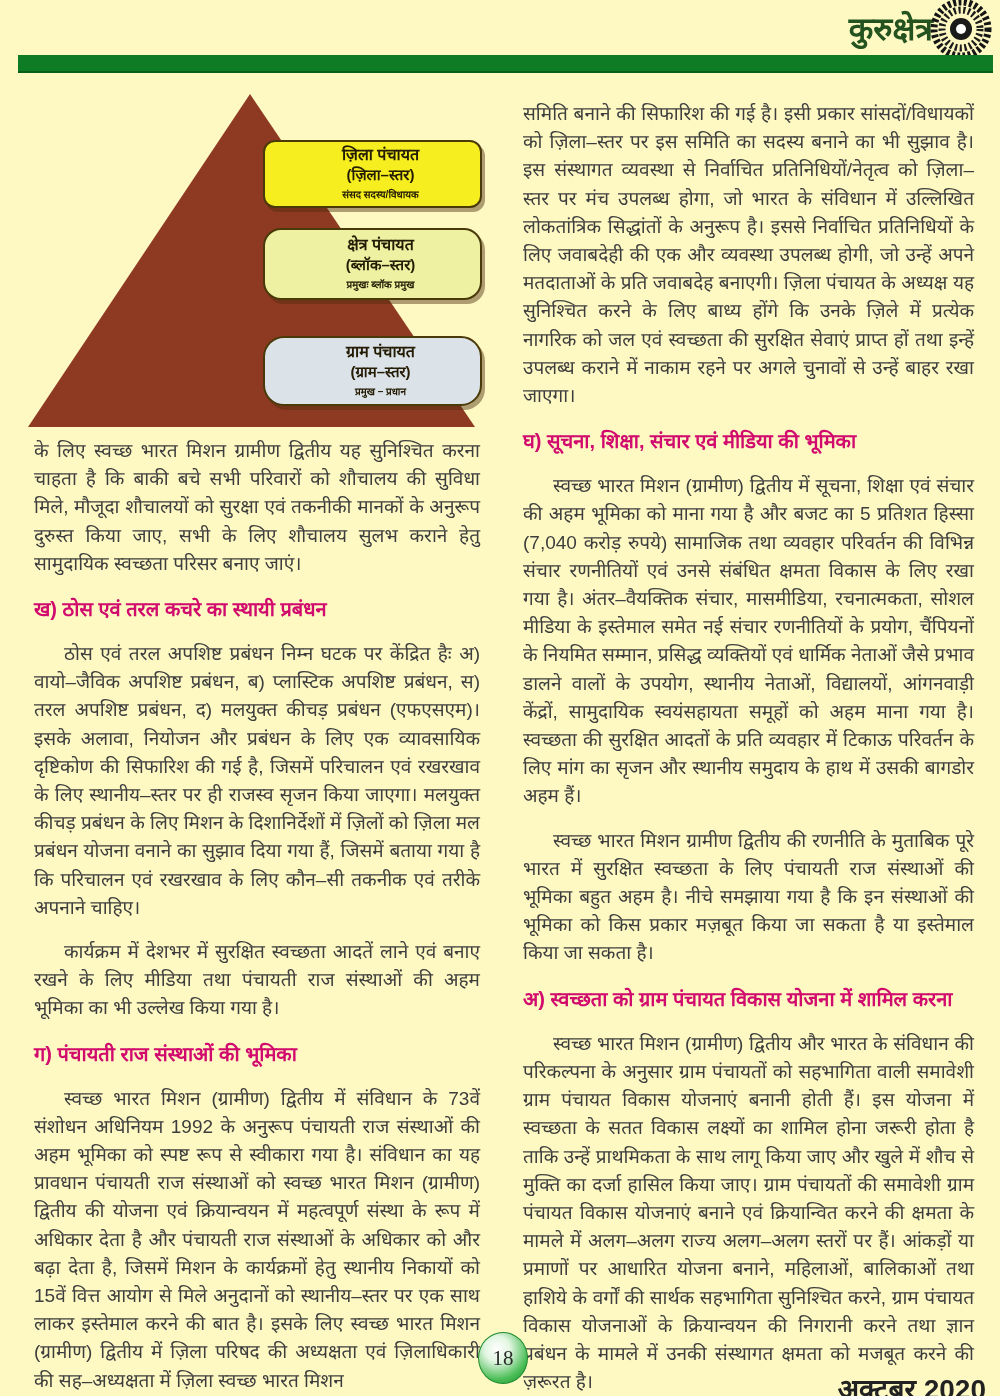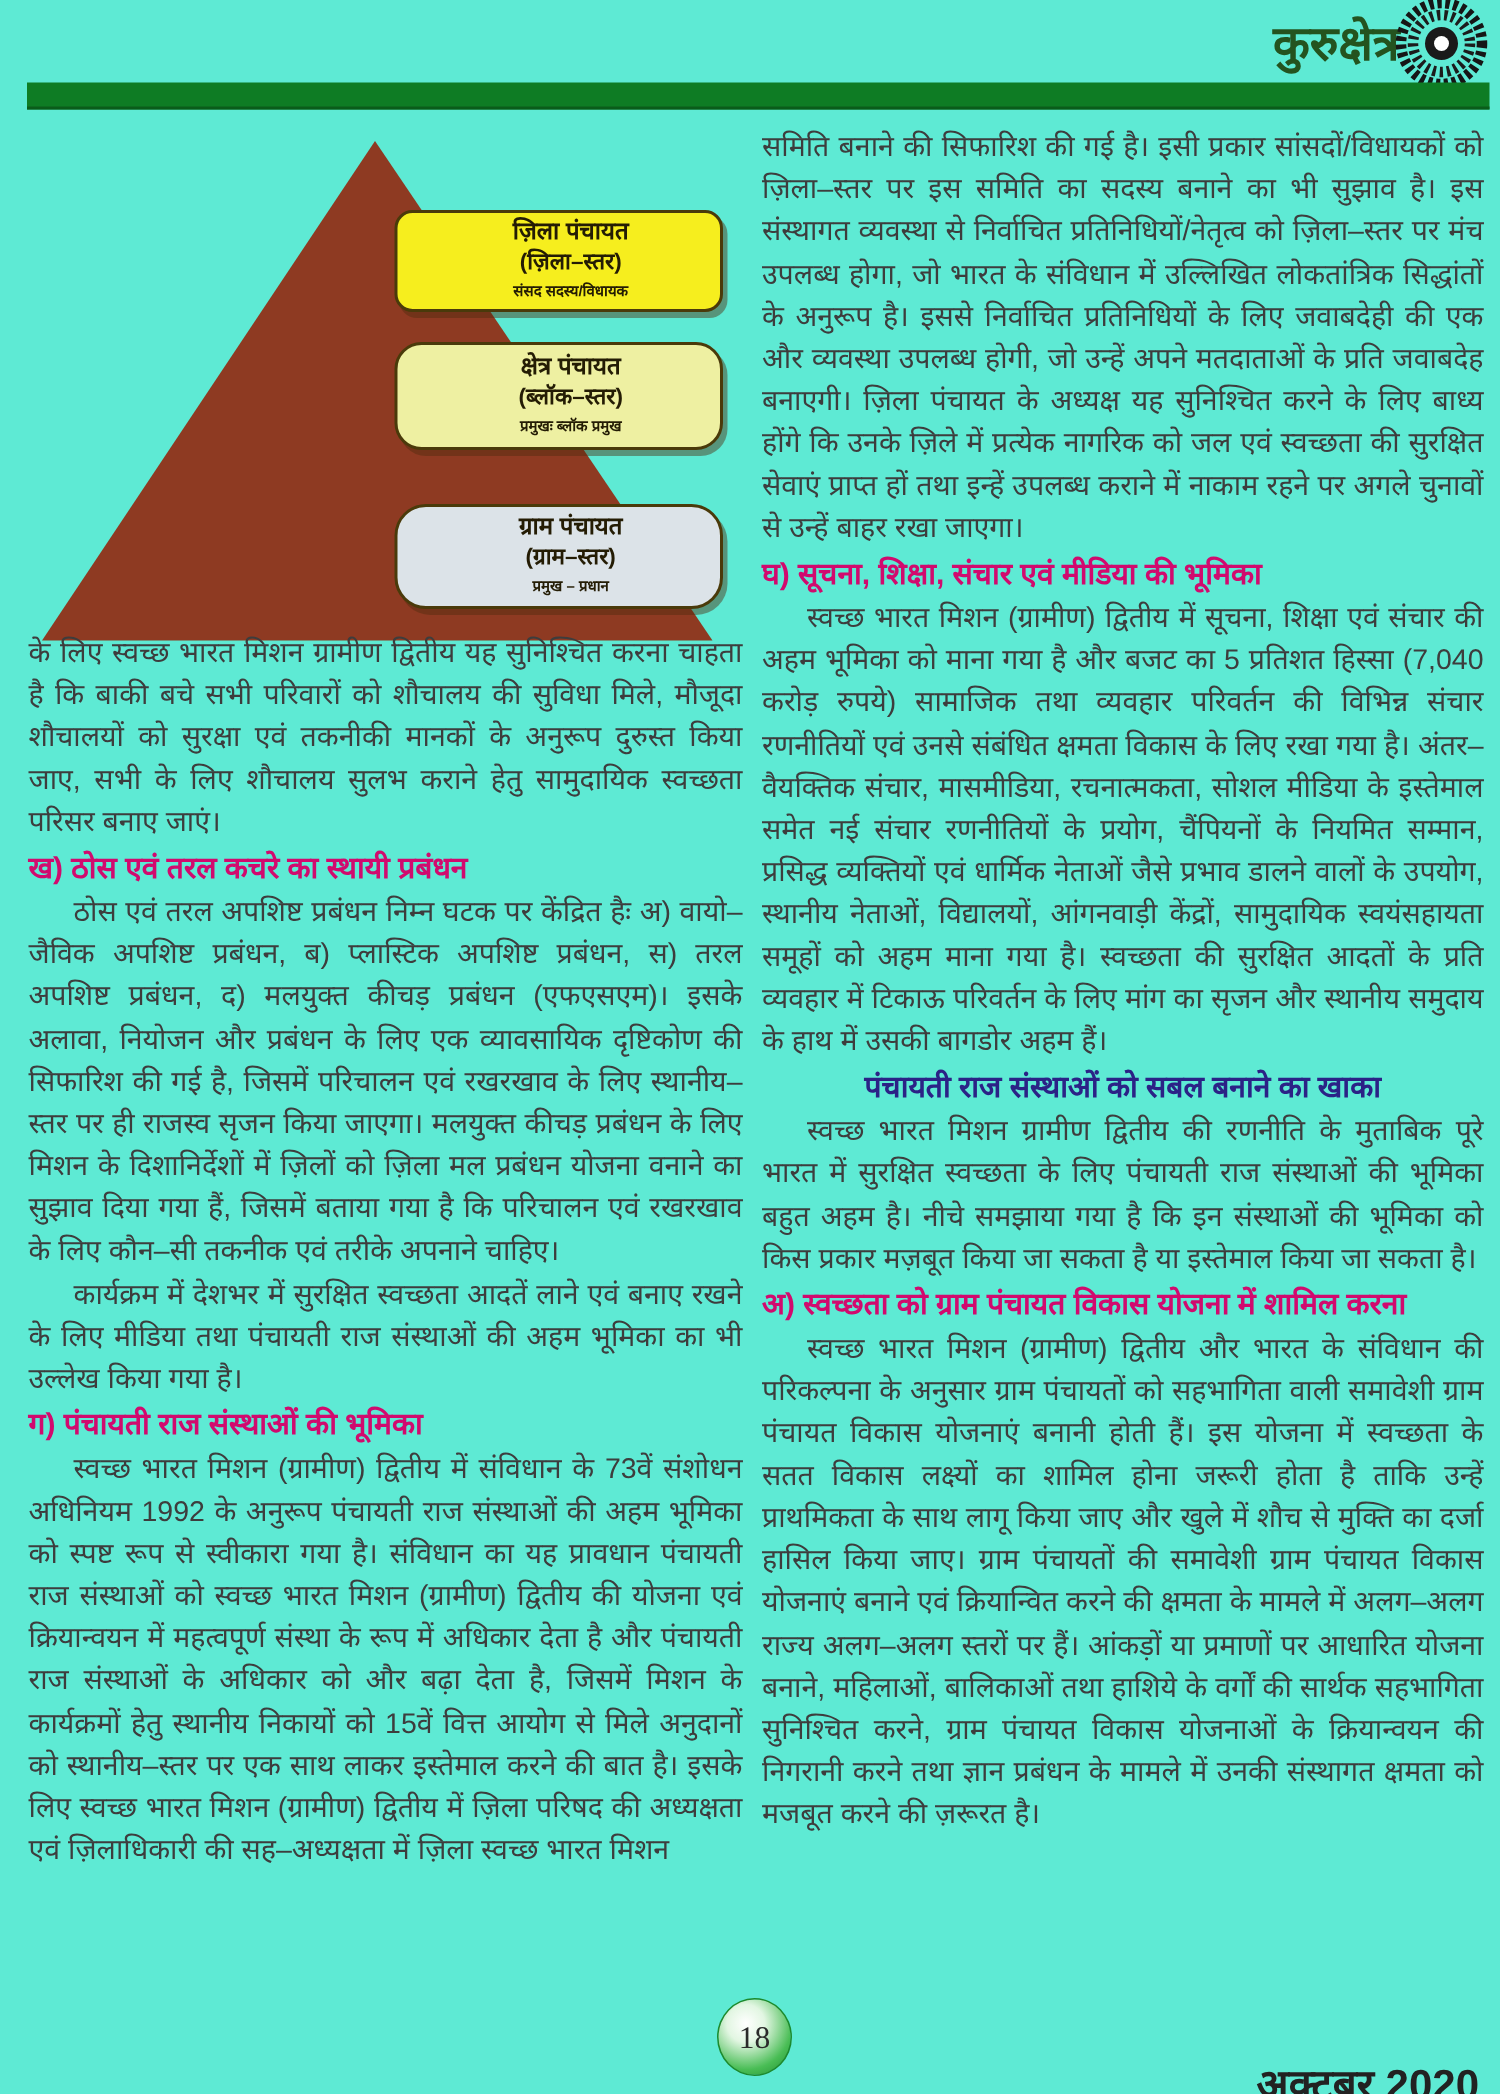--- a/index.html
+++ b/index.html
@@ -1,17 +1,17 @@
 <!DOCTYPE html>
 <html lang="hi"><head>
 <meta charset="utf-8">
 <style>
   html,body{margin:0;padding:0;background:#ffffff;}
   #page{
-    position:relative;width:1000px;height:1396px;background:#5eead4;overflow:hidden;
+    position:relative;width:1000px;height:1396px;background:#fef9c3;overflow:hidden;
     font-family:"Liberation Sans","DejaVu Sans",sans-serif;
   }
   
   .masthead{
     position:absolute;left:838px;top:6px;width:95px;height:46px;
     font-family:"Liberation Serif","DejaVu Serif",serif;
     font-size:32px;font-weight:bold;color:#24531f;line-height:46px;text-align:right;
   }
   .emblem{position:absolute;left:930px;top:0px;width:62px;height:60px;}
   .green-rule{position:absolute;left:18px;top:55px;width:975px;height:16px;background:#0e7c24;border-bottom:2px solid #0a5c1a;}
@@ -31,21 +31,21 @@
   .pyr-box .t{font-size:16px;line-height:21px;}
   .pyr-box .s{font-size:15px;line-height:20px;}
   .pyr-box .h{font-size:10px;line-height:20px;}
   .pyr-box.lv1{top:52px;height:64px;background:#f6ee1e;}
   .pyr-box.lv2{top:140px;height:68px;background:#eef0a2;border-radius:18px;}
   .pyr-box.lv3{top:248px;height:66px;background:#dce3e8;border-radius:21px;}
   
   .col{position:absolute;color:#3d3d3d;font-size:19px;line-height:28.2px;text-align:justify;}
   .col-left{left:18px;top:421px;width:478px;}
   .col-right{left:507px;top:84px;width:483px;}
-  .col p{margin:1px;}
+  .col p{margin:16px;}
   .col p.ind{text-indent:30px;}
   .h-magenta{
     margin:1px 0;color:#d10a6e;font-weight:bold;font-size:20px;line-height:30px;text-align:left;
   }
   .h-navy{
     margin:1px 0;color:#2b2286;font-weight:bold;font-size:20px;line-height:30px;text-align:center;
   }
   
   .page-ball{
     position:absolute;left:478px;top:1332px;width:48px;height:50px;border-radius:50%;
@@ -101,21 +101,20 @@
     <p class="ind">ठोस एवं तरल अपशिष्ट प्रबंधन निम्न घटक पर केंद्रित हैः अ) वायो–जैविक अपशिष्ट प्रबंधन, ब) प्लास्टिक अपशिष्ट प्रबंधन, स) तरल अपशिष्ट प्रबंधन, द) मलयुक्त कीचड़ प्रबंधन (एफएसएम)। इसके अलावा, नियोजन और प्रबंधन के लिए एक व्यावसायिक दृष्टिकोण की सिफारिश की गई है, जिसमें परिचालन एवं रखरखाव के लिए स्थानीय–स्तर पर ही राजस्व सृजन किया जाएगा। मलयुक्त कीचड़ प्रबंधन के लिए मिशन के दिशानिर्देशों में ज़िलों को ज़िला मल प्रबंधन योजना वनाने का सुझाव दिया गया हैं, जिसमें बताया गया है कि परिचालन एवं रखरखाव के लिए कौन–सी तकनीक एवं तरीके अपनाने चाहिए।</p>
     <p class="ind">कार्यक्रम में देशभर में सुरक्षित स्वच्छता आदतें लाने एवं बनाए रखने के लिए मीडिया तथा पंचायती राज संस्थाओं की अहम भूमिका का भी उल्लेख किया गया है।</p>
     <p class="h-magenta">ग) पंचायती राज संस्थाओं की भूमिका</p>
     <p class="ind">स्वच्छ भारत मिशन (ग्रामीण) द्वितीय में संविधान के 73वें संशोधन अधिनियम 1992 के अनुरूप पंचायती राज संस्थाओं की अहम भूमिका को स्पष्ट रूप से स्वीकारा गया है। संविधान का यह प्रावधान पंचायती राज संस्थाओं को स्वच्छ भारत मिशन (ग्रामीण) द्वितीय की योजना एवं क्रियान्वयन में महत्वपूर्ण संस्था के रूप में अधिकार देता है और पंचायती राज संस्थाओं के अधिकार को और बढ़ा देता है, जिसमें मिशन के कार्यक्रमों हेतु स्थानीय निकायों को 15वें वित्त आयोग से मिले अनुदानों को स्थानीय–स्तर पर एक साथ लाकर इस्तेमाल करने की बात है। इसके लिए स्वच्छ भारत मिशन (ग्रामीण) द्वितीय में ज़िला परिषद की अध्यक्षता एवं ज़िलाधिकारी की सह–अध्यक्षता में ज़िला स्वच्छ भारत मिशन</p>
   </div>
 
   <div class="col col-right">
     <p>समिति बनाने की सिफारिश की गई है। इसी प्रकार सांसदों/विधायकों को ज़िला–स्तर पर इस समिति का सदस्य बनाने का भी सुझाव है। इस संस्थागत व्यवस्था से निर्वाचित प्रतिनिधियों/नेतृत्व को ज़िला–स्तर पर मंच उपलब्ध होगा, जो भारत के संविधान में उल्लिखित लोकतांत्रिक सिद्धांतों के अनुरूप है। इससे निर्वाचित प्रतिनिधियों के लिए जवाबदेही की एक और व्यवस्था उपलब्ध होगी, जो उन्हें अपने मतदाताओं के प्रति जवाबदेह बनाएगी। ज़िला पंचायत के अध्यक्ष यह सुनिश्चित करने के लिए बाध्य होंगे कि उनके ज़िले में प्रत्येक नागरिक को जल एवं स्वच्छता की सुरक्षित सेवाएं प्राप्त हों तथा इन्हें उपलब्ध कराने में नाकाम रहने पर अगले चुनावों से उन्हें बाहर रखा जाएगा।</p>
     <p class="h-magenta">घ) सूचना, शिक्षा, संचार एवं मीडिया की भूमिका</p>
     <p class="ind">स्वच्छ भारत मिशन (ग्रामीण) द्वितीय में सूचना, शिक्षा एवं संचार की अहम भूमिका को माना गया है और बजट का 5 प्रतिशत हिस्सा (7,040 करोड़ रुपये) सामाजिक तथा व्यवहार परिवर्तन की विभिन्न संचार रणनीतियों एवं उनसे संबंधित क्षमता विकास के लिए रखा गया है। अंतर–वैयक्तिक संचार, मासमीडिया, रचनात्मकता, सोशल मीडिया के इस्तेमाल समेत नई संचार रणनीतियों के प्रयोग, चैंपियनों के नियमित सम्मान, प्रसिद्ध व्यक्तियों एवं धार्मिक नेताओं जैसे प्रभाव डालने वालों के उपयोग, स्थानीय नेताओं, विद्यालयों, आंगनवाड़ी केंद्रों, सामुदायिक स्वयंसहायता समूहों को अहम माना गया है। स्वच्छता की सुरक्षित आदतों के प्रति व्यवहार में टिकाऊ परिवर्तन के लिए मांग का सृजन और स्थानीय समुदाय के हाथ में उसकी बागडोर अहम हैं।</p>
-    <p class="h-navy">पंचायती राज संस्थाओं को सबल बनाने का खाका</p>
     <p class="ind">स्वच्छ भारत मिशन ग्रामीण द्वितीय की रणनीति के मुताबिक पूरे भारत में सुरक्षित स्वच्छता के लिए पंचायती राज संस्थाओं की भूमिका बहुत अहम है। नीचे समझाया गया है कि इन संस्थाओं की भूमिका को किस प्रकार मज़बूत किया जा सकता है या इस्तेमाल किया जा सकता है।</p>
     <p class="h-magenta">अ) स्वच्छता को ग्राम पंचायत विकास योजना में शामिल करना</p>
     <p class="ind">स्वच्छ भारत मिशन (ग्रामीण) द्वितीय और भारत के संविधान की परिकल्पना के अनुसार ग्राम पंचायतों को सहभागिता वाली समावेशी ग्राम पंचायत विकास योजनाएं बनानी होती हैं। इस योजना में स्वच्छता के सतत विकास लक्ष्यों का शामिल होना जरूरी होता है ताकि उन्हें प्राथमिकता के साथ लागू किया जाए और खुले में शौच से मुक्ति का दर्जा हासिल किया जाए। ग्राम पंचायतों की समावेशी ग्राम पंचायत विकास योजनाएं बनाने एवं क्रियान्वित करने की क्षमता के मामले में अलग–अलग राज्य अलग–अलग स्तरों पर हैं। आंकड़ों या प्रमाणों पर आधारित योजना बनाने, महिलाओं, बालिकाओं तथा हाशिये के वर्गों की सार्थक सहभागिता सुनिश्चित करने, ग्राम पंचायत विकास योजनाओं के क्रियान्वयन की निगरानी करने तथा ज्ञान प्रबंधन के मामले में उनकी संस्थागत क्षमता को मजबूत करने की ज़रूरत है।</p>
   </div>
 
   <div class="page-ball">
     <span>18</span>
   </div>
   <div class="issue-date">अक्टूबर 2020</div>
 

